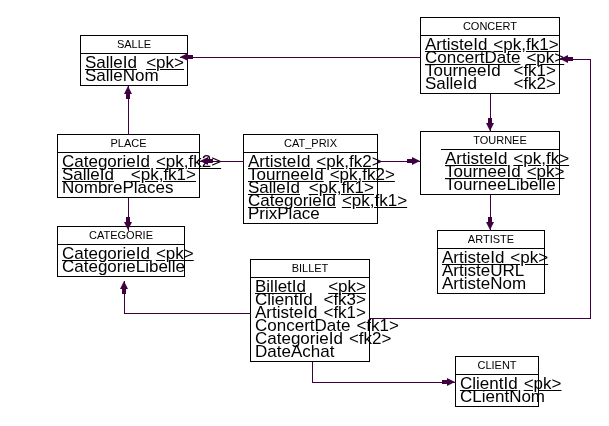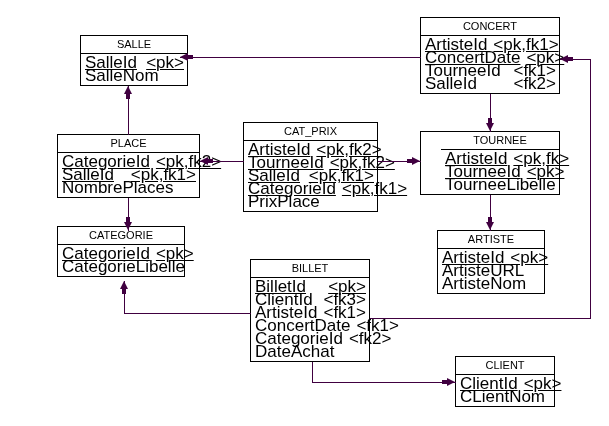--- a/index.html
+++ b/index.html
@@ -80,21 +80,21 @@
         <div class="frow pk">
           <span class="fname">SalleId</span>
           <span class="fkey">&lt;pk,fk1&gt;</span>
         </div>
         <div class="frow">
           <span class="fname">NombrePlaces</span>
           <span class="fkey"></span>
         </div>
       </div>
     </div>
-    <div class="entity" style="left: 243px; top: 122px; width: 135px;">
+    <div class="entity" style="left: 243px; top: 134px; width: 135px;">
       <div class="etitle">CAT_PRIX</div>
       <div class="erows">
         <div class="frow pk">
           <span class="fname">ArtisteId</span>
           <span class="fkey">&lt;pk,fk2&gt;</span>
         </div>
         <div class="frow pk">
           <span class="fname">TourneeId</span>
           <span class="fkey">&lt;pk,fk2&gt;</span>
         </div>
@@ -181,21 +181,21 @@
         <div class="frow">
           <span class="fname">CategorieId</span>
           <span class="fkey">&lt;fk2&gt;</span>
         </div>
         <div class="frow">
           <span class="fname">DateAchat</span>
           <span class="fkey"></span>
         </div>
       </div>
     </div>
-    <div class="entity" style="left: 455px; top: 356px; width: 100px;">
+    <div class="entity" style="left: 455px; top: 356px; width: 84px;">
       <div class="etitle">CLIENT</div>
       <div class="erows">
         <div class="frow pk">
           <span class="fname">ClientId</span>
           <span class="fkey">&lt;pk&gt;</span>
         </div>
         <div class="frow">
           <span class="fname">CLientNom</span>
           <span class="fkey"></span>
         </div>

